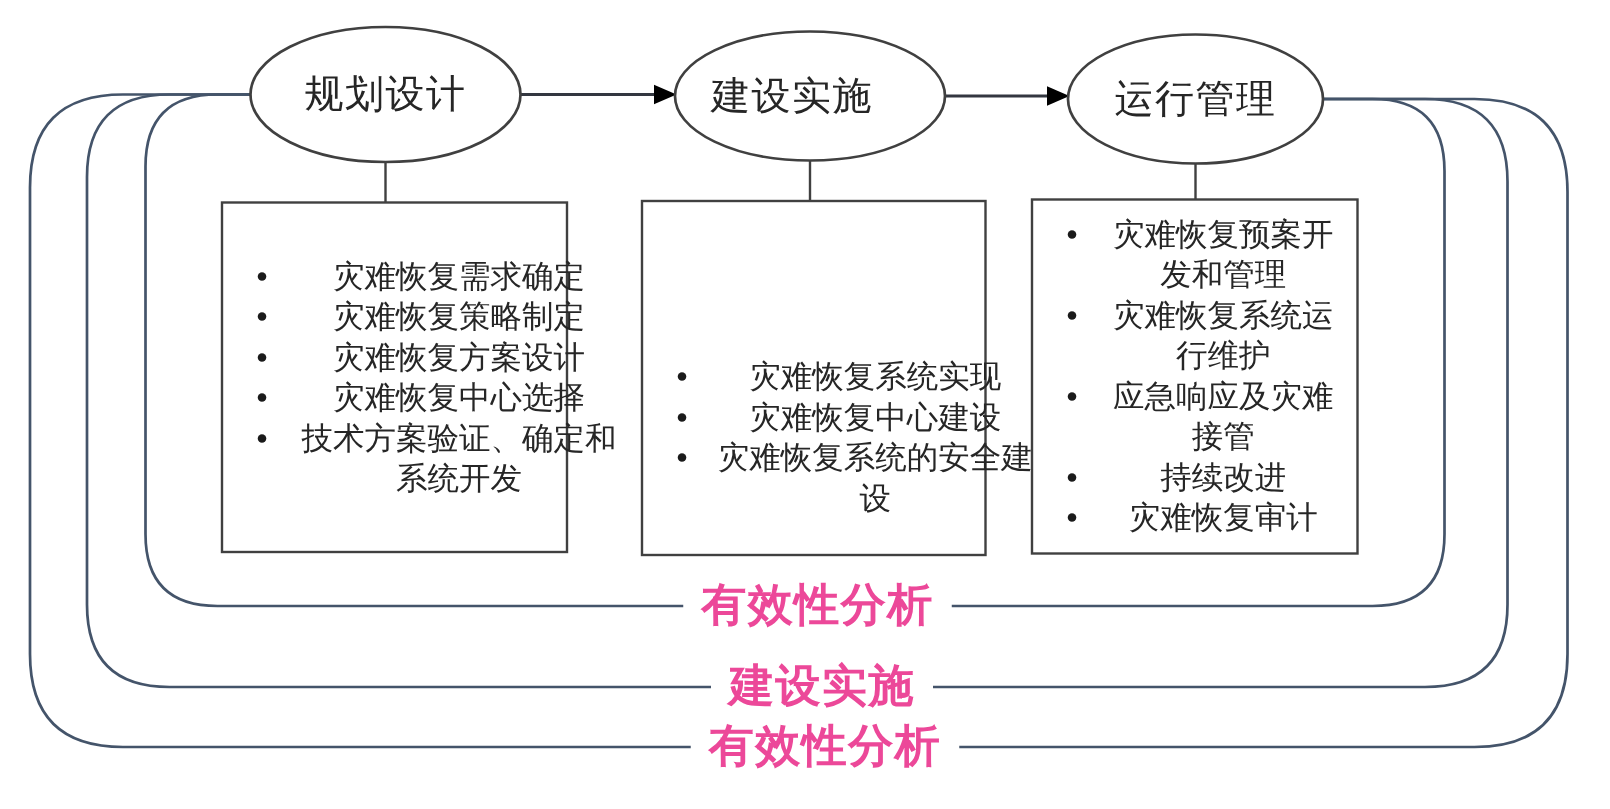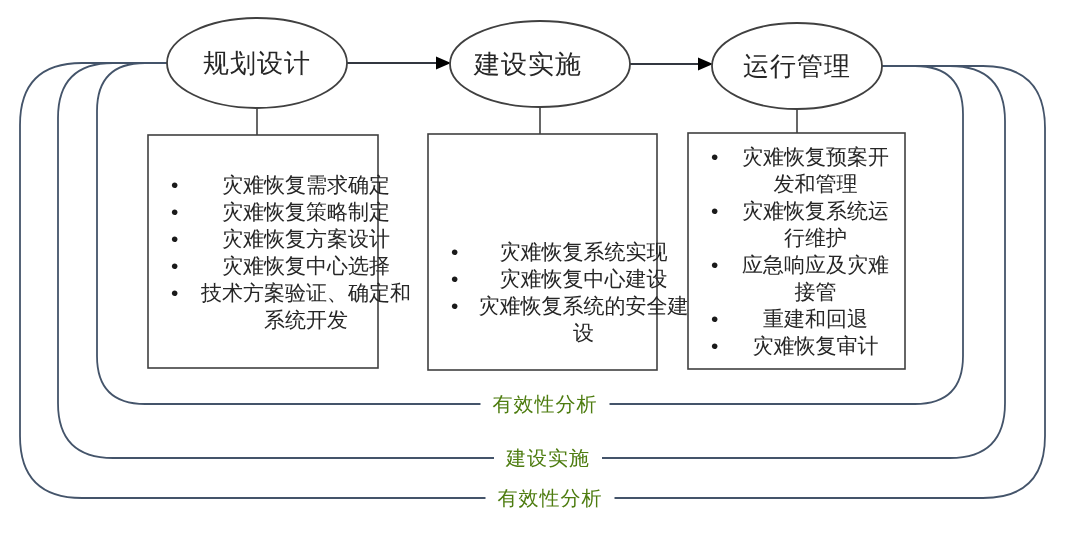--- a/index.html
+++ b/index.html
@@ -35,24 +35,25 @@
     line-height: 27px;
     word-break: break-all;
     text-align: center;
   }
   .box-list li::before { content: "\2022"; position: absolute; left: 4px; top: 0; color: #1a1a1a; }
   .loop-label {
     position: absolute;
     transform: translate(-50%, -50%);
     background: #ffffff;
     padding: 0 12px;
-    font-size: 20px;
-    color: #4d7c0f;
+    font-size: 30px;
+    color: #ec4899;
     letter-spacing: 1px;
     white-space: nowrap;
+    font-weight: bold;
   }
 </style>
 </head>
 <body>
 
 <div class="canvas">
 
   <svg class="layer" width="1073" height="539" viewBox="0 0 1073 539">
 
     <path d="M 168 63 H 145 Q 97 63 97 111 V 356 Q 97 404 145 404 H 915 Q 963 404 963 356 V 114 Q 963 66 915 66 H 882" fill="none" stroke-width="1.8" stroke="#44546A"></path>
@@ -97,21 +98,21 @@
       <li><span>灾难恢复中心建设</span></li>
       <li><span>灾难恢复系统的安全建设</span></li>
     </ul>
   </div>
 
   <div class="box-list" style="left:689px; top:134px; width:215px; height:234px;">
     <ul>
       <li><span>灾难恢复预案开发和管理</span></li>
       <li><span>灾难恢复系统运行维护</span></li>
       <li><span>应急响应及灾难接管</span></li>
-      <li><span>重建和回退</span></li>
+      <li><span>持续改进</span></li>
       <li><span>灾难恢复审计</span></li>
     </ul>
   </div>
 
   <div class="loop-label" style="left:545px; top:404px;">有效性分析</div>
   <div class="loop-label" style="left:548px; top:458px;">建设实施</div>
   <div class="loop-label" style="left:550px; top:498px;">有效性分析</div>
 
 </div>
 

